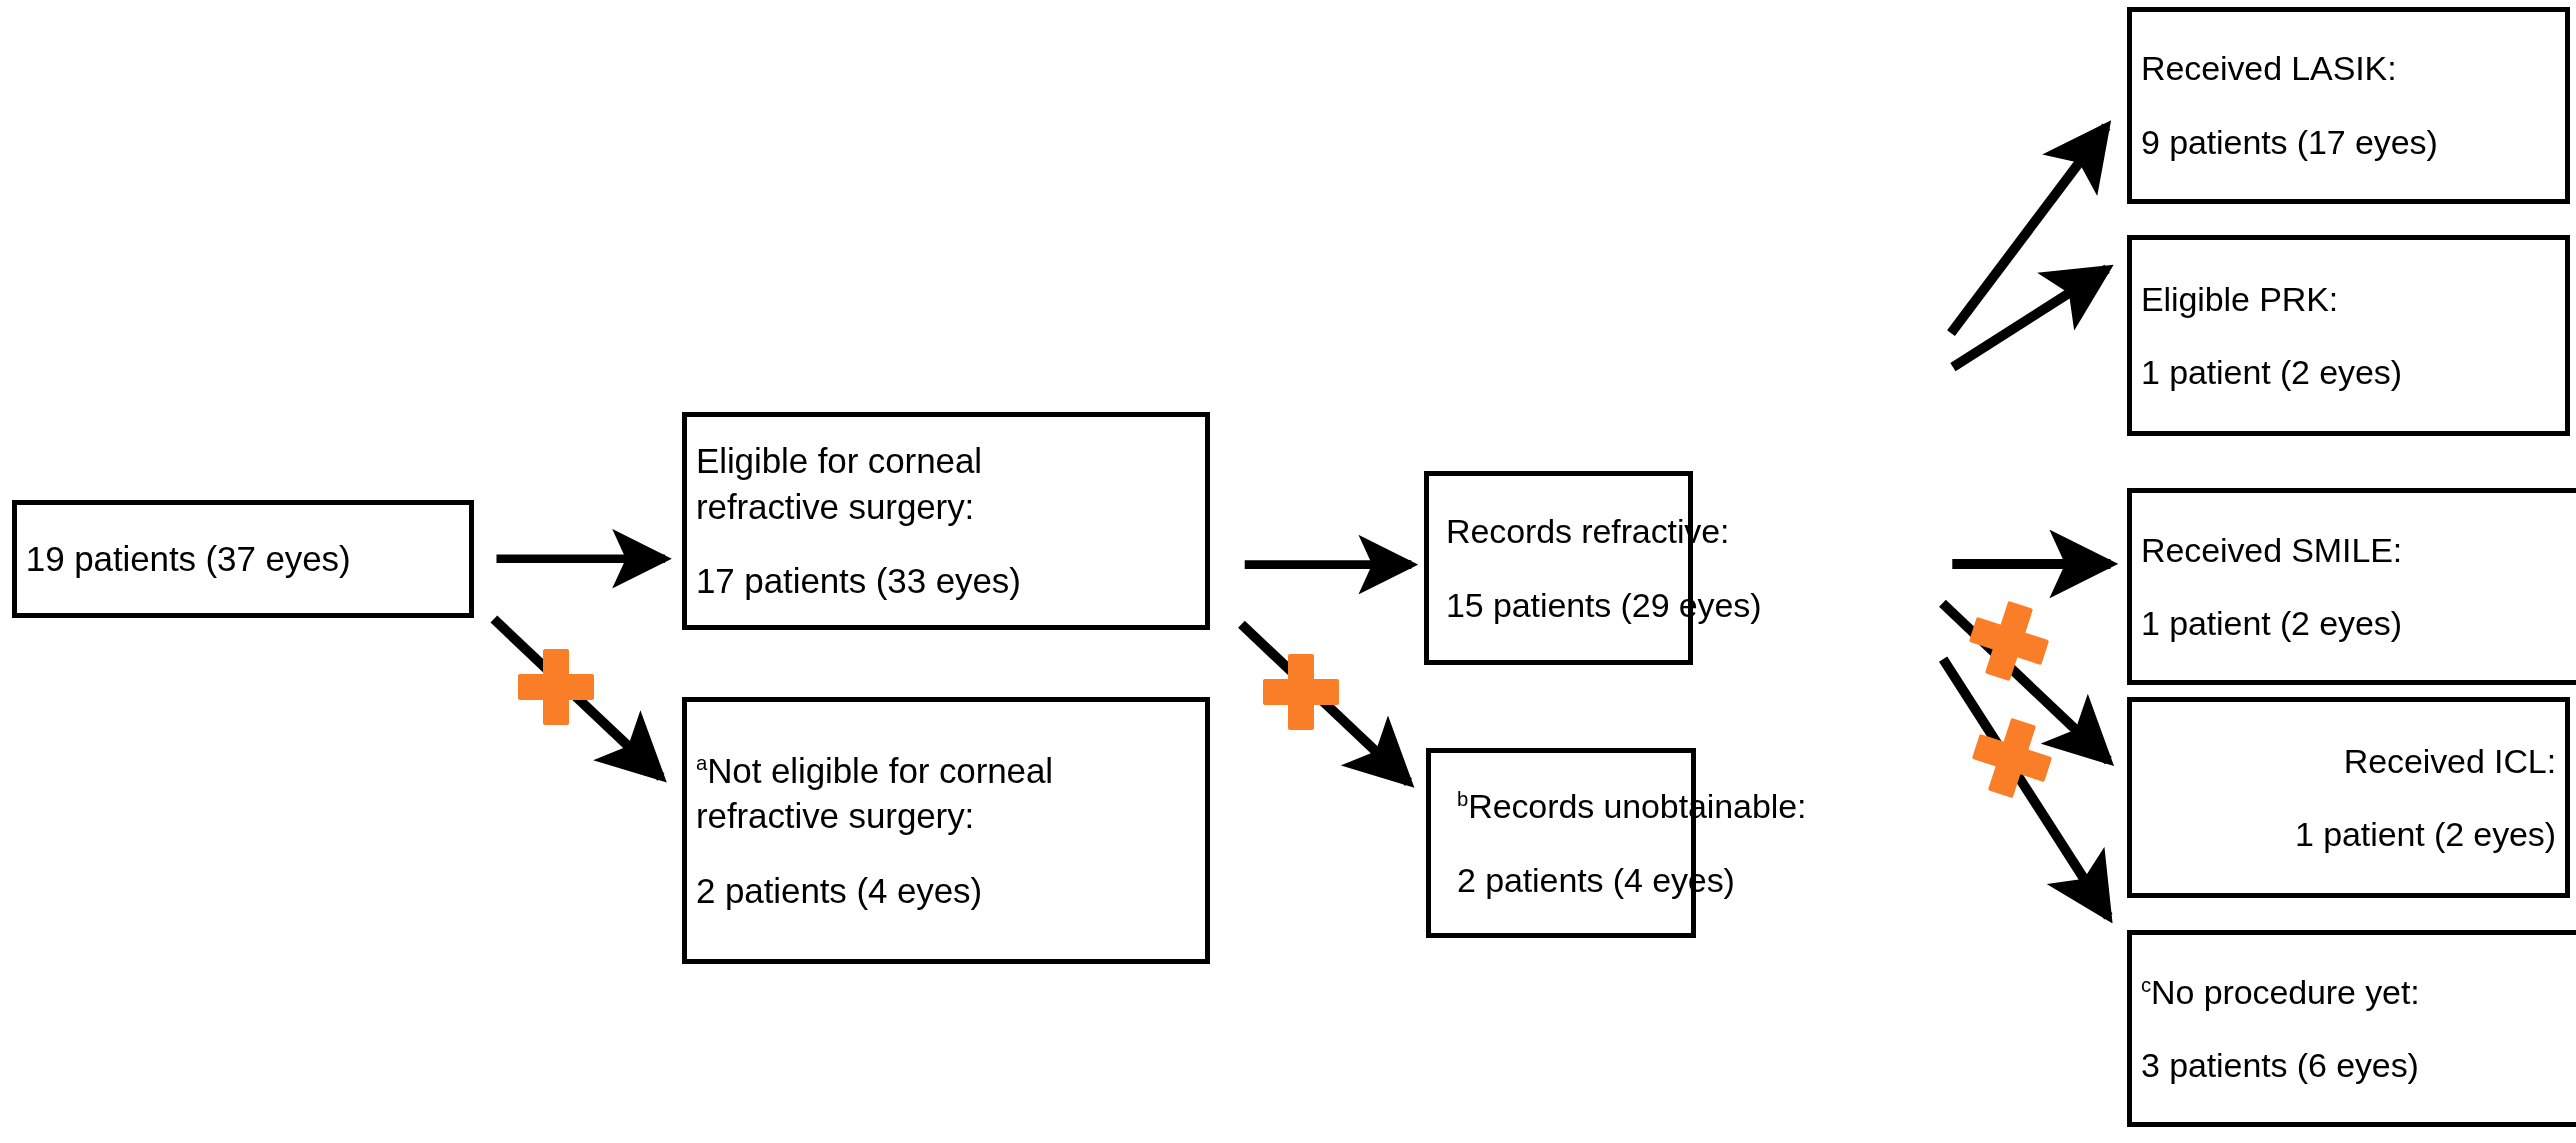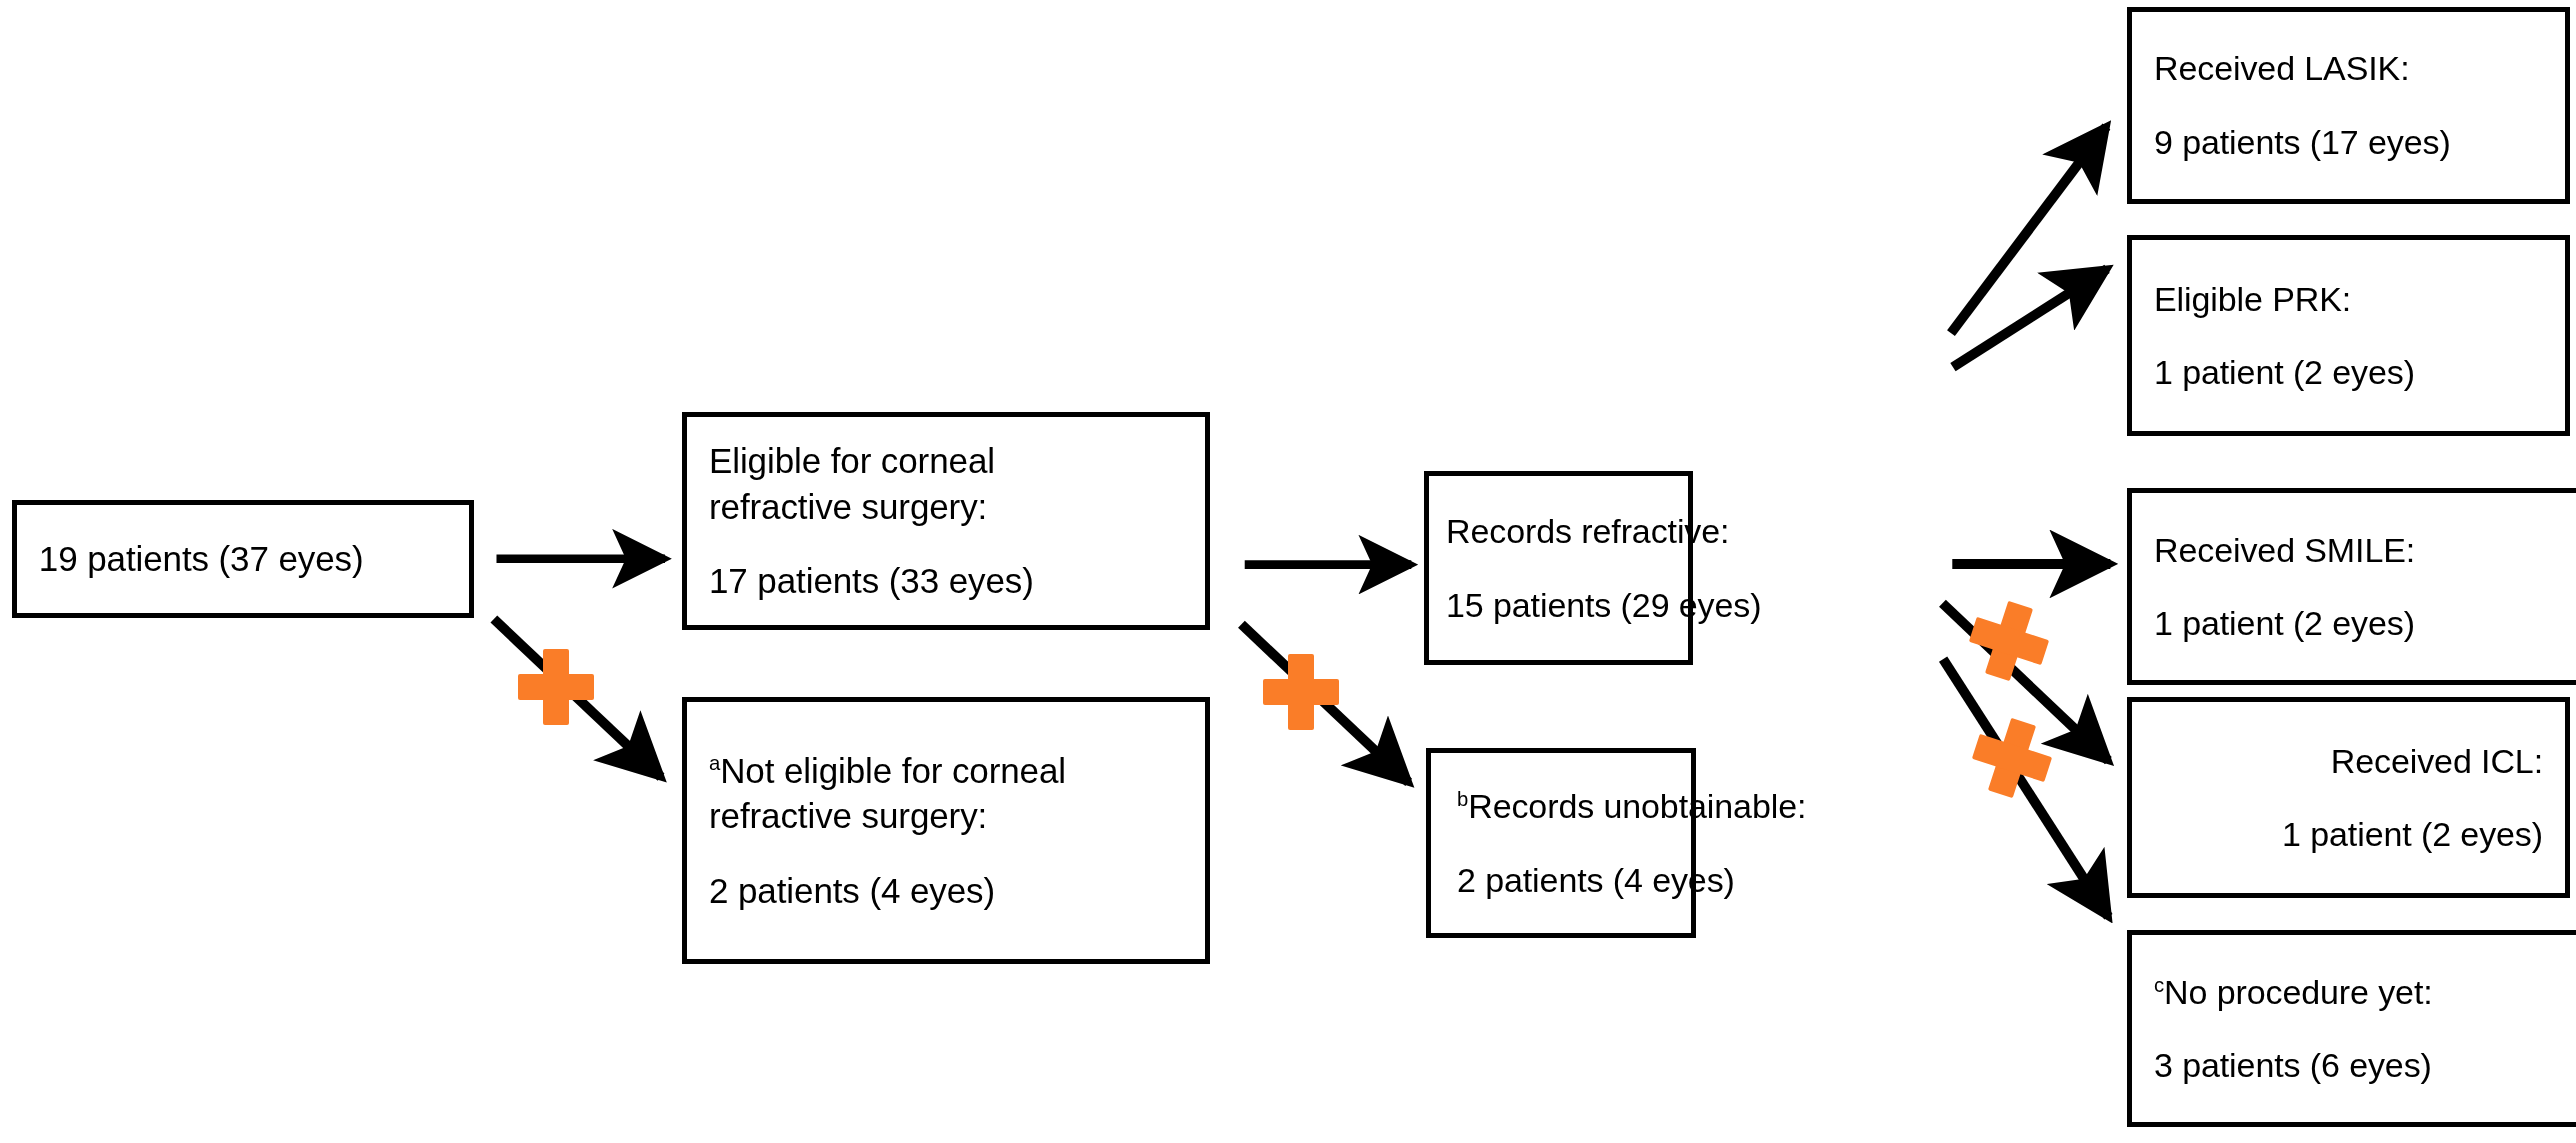--- a/index.html
+++ b/index.html
@@ -18,21 +18,21 @@
   }
   
   .node {
     position: absolute;
     box-sizing: border-box;
     border: 5.9px solid #000000;
     background: #ffffff;
     display: flex;
     flex-direction: column;
     justify-content: center;
-    padding: 0 22px;
+    padding: 0 9px;
     z-index: 3;
   }
   .node .line {
     color: #000000;
     font-size: 35px;
     line-height: 1.30;
     white-space: nowrap;
     letter-spacing: -0.1px;
   }
   .node .line.gap {

